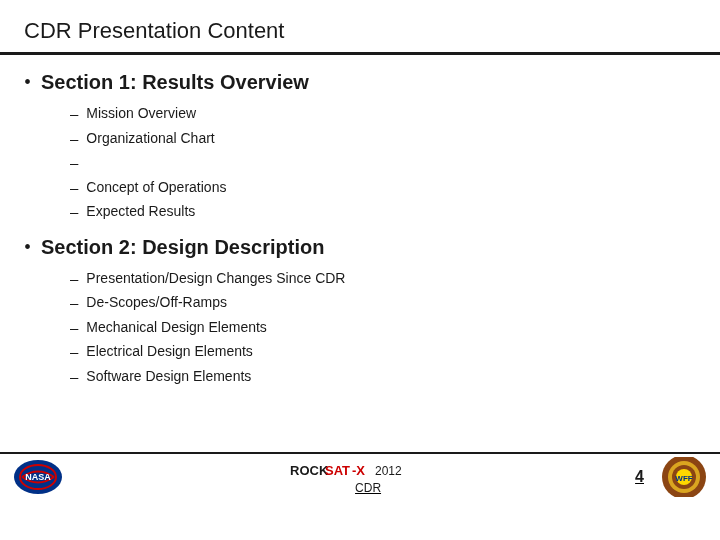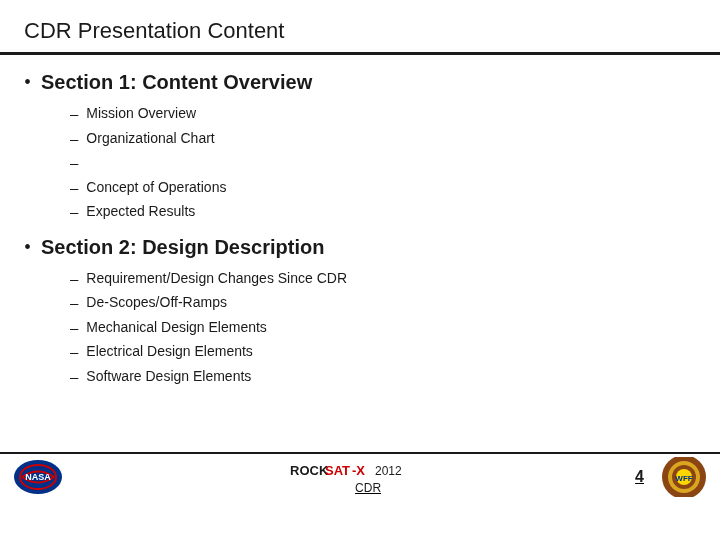--- a/index.html
+++ b/index.html
@@ -143,21 +143,21 @@
 <div class="slide">
 
   <div class="title-bar">
     <h1 class="title-text">CDR Presentation Content</h1>
   </div>
 
   <div class="content">
 
     <div class="section-bullet">
       <span class="bullet-dot">•</span>
-      <span class="section-label">Section 1: Content Overview</span>
+      <span class="section-label">Section 1: Results Overview</span>
     </div>
 
     <div class="sub-items">
       <div class="sub-item">
         <span class="dash">–</span>
         <span class="sub-text">Mission Overview</span>
       </div>
       <div class="sub-item">
         <span class="dash">–</span>
         <span class="sub-text">Organizational Chart</span>
@@ -176,21 +176,21 @@
     </div>
 
     <div class="section-bullet">
       <span class="bullet-dot">•</span>
       <span class="section-label">Section 2: Design Description</span>
     </div>
 
     <div class="sub-items">
       <div class="sub-item">
         <span class="dash">–</span>
-        <span class="sub-text">Requirement/Design Changes Since CDR</span>
+        <span class="sub-text">Presentation/Design Changes Since CDR</span>
       </div>
       <div class="sub-item">
         <span class="dash">–</span>
         <span class="sub-text">De-Scopes/Off-Ramps</span>
       </div>
       <div class="sub-item">
         <span class="dash">–</span>
         <span class="sub-text">Mechanical Design Elements</span>
       </div>
       <div class="sub-item">

